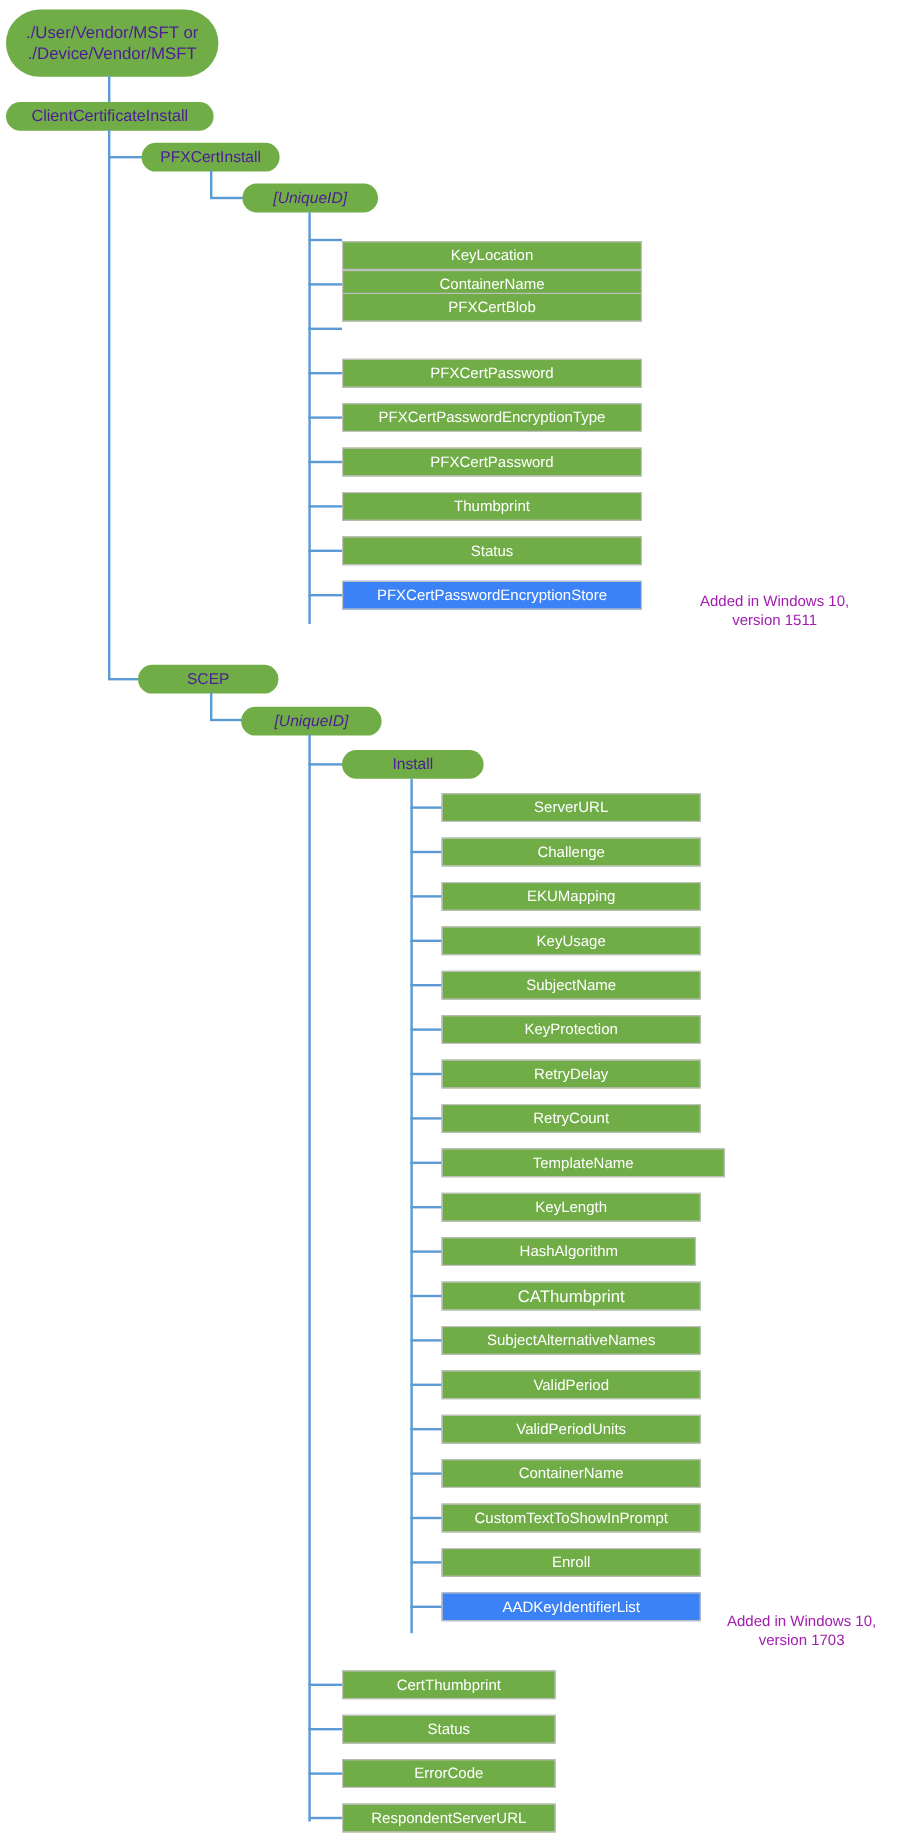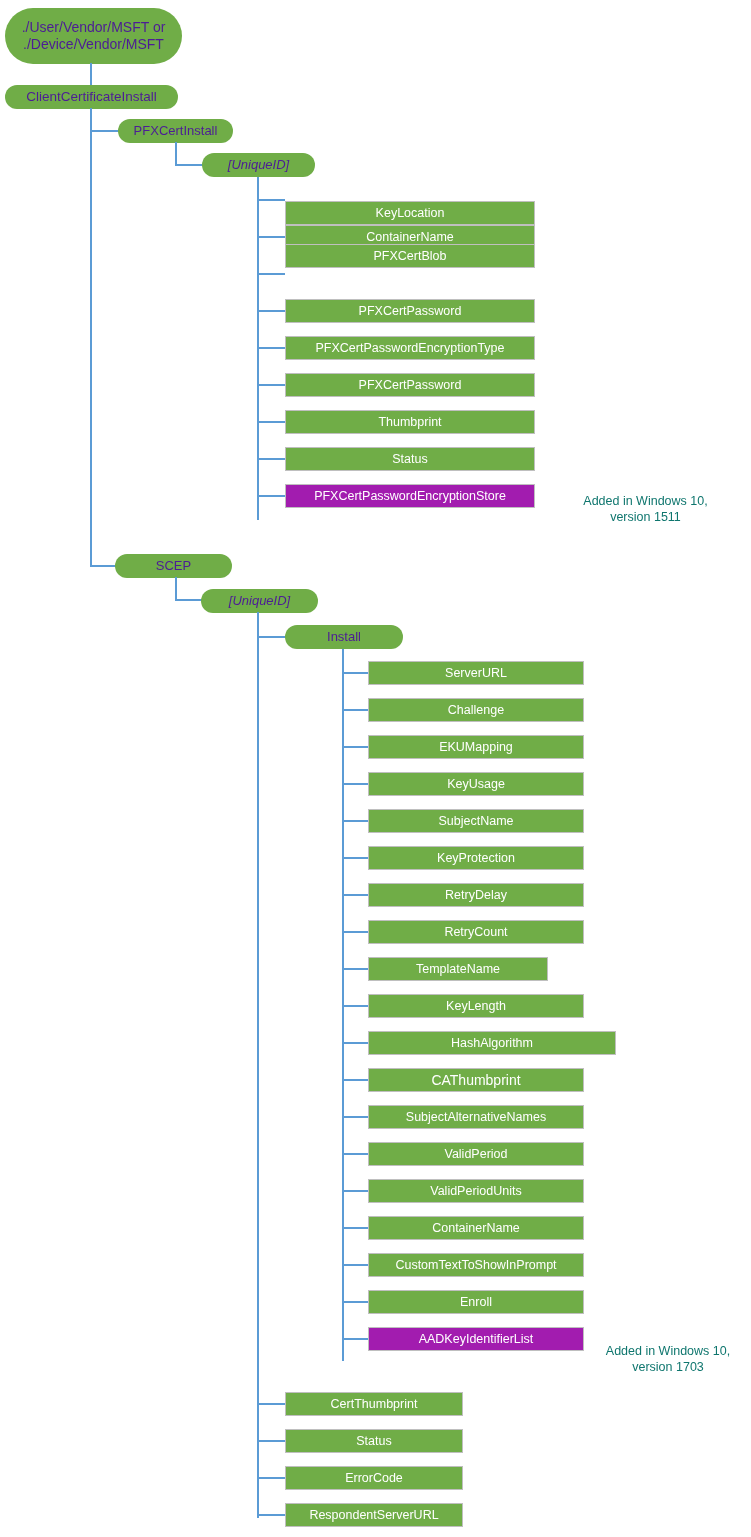--- a/index.html
+++ b/index.html
@@ -47,26 +47,26 @@
     display:flex;
     align-items:center;
     justify-content:center;
     text-align:center;
     box-sizing:border-box;
     height:24px;
     line-height:1;
     overflow:hidden;
     white-space:nowrap;
   }
-  .box.blue{background:#a21caf;}
+  .box.blue{background:#3b82f6;}
 
   
   .note{
     position:absolute;
-    color:#0f766e;
+    color:#a21caf;
     text-align:center;
     line-height:1.25;
     white-space:pre-line;
     font-size:12.5px;
   }
 </style>
 </head>
 <body>
 
 <div id="canvas">
@@ -134,25 +134,25 @@
       <div class="box" style="left: 368px; top: 772px; width: 216px; font-size: 12.5px;">KeyUsage</div>
       <div class="conn h" style="left: 342px; top: 820px; width: 26px;"></div>
       <div class="box" style="left: 368px; top: 809px; width: 216px; font-size: 12.5px;">SubjectName</div>
       <div class="conn h" style="left: 342px; top: 857px; width: 26px;"></div>
       <div class="box" style="left: 368px; top: 846px; width: 216px; font-size: 12.5px;">KeyProtection</div>
       <div class="conn h" style="left: 342px; top: 894px; width: 26px;"></div>
       <div class="box" style="left: 368px; top: 883px; width: 216px; font-size: 12.5px;">RetryDelay</div>
       <div class="conn h" style="left: 342px; top: 931px; width: 26px;"></div>
       <div class="box" style="left: 368px; top: 920px; width: 216px; font-size: 12.5px;">RetryCount</div>
       <div class="conn h" style="left: 342px; top: 968px; width: 26px;"></div>
-      <div class="box" style="left: 368px; top: 957px; width: 180px; font-size: 12.5px;">TemplateName</div>
+      <div class="box" style="left: 368px; top: 957px; width: 236px; font-size: 12.5px;">TemplateName</div>
       <div class="conn h" style="left: 342px; top: 1005px; width: 26px;"></div>
       <div class="box" style="left: 368px; top: 994px; width: 216px; font-size: 12.5px;">KeyLength</div>
       <div class="conn h" style="left: 342px; top: 1042px; width: 26px;"></div>
-      <div class="box" style="left: 368px; top: 1031px; width: 248px; font-size: 12.5px;">HashAlgorithm</div>
+      <div class="box" style="left: 368px; top: 1031px; width: 212px; font-size: 12.5px;">HashAlgorithm</div>
       <div class="conn h" style="left: 342px; top: 1079px; width: 26px;"></div>
       <div class="box" style="left: 368px; top: 1068px; width: 216px; font-size: 14px;">CAThumbprint</div>
       <div class="conn h" style="left: 342px; top: 1116px; width: 26px;"></div>
       <div class="box" style="left: 368px; top: 1105px; width: 216px; font-size: 12.5px;">SubjectAlternativeNames</div>
       <div class="conn h" style="left: 342px; top: 1153px; width: 26px;"></div>
       <div class="box" style="left: 368px; top: 1142px; width: 216px; font-size: 12.5px;">ValidPeriod</div>
       <div class="conn h" style="left: 342px; top: 1190px; width: 26px;"></div>
       <div class="box" style="left: 368px; top: 1179px; width: 216px; font-size: 12.5px;">ValidPeriodUnits</div>
       <div class="conn h" style="left: 342px; top: 1227px; width: 26px;"></div>
       <div class="box" style="left: 368px; top: 1216px; width: 216px; font-size: 12.5px;">ContainerName</div>

